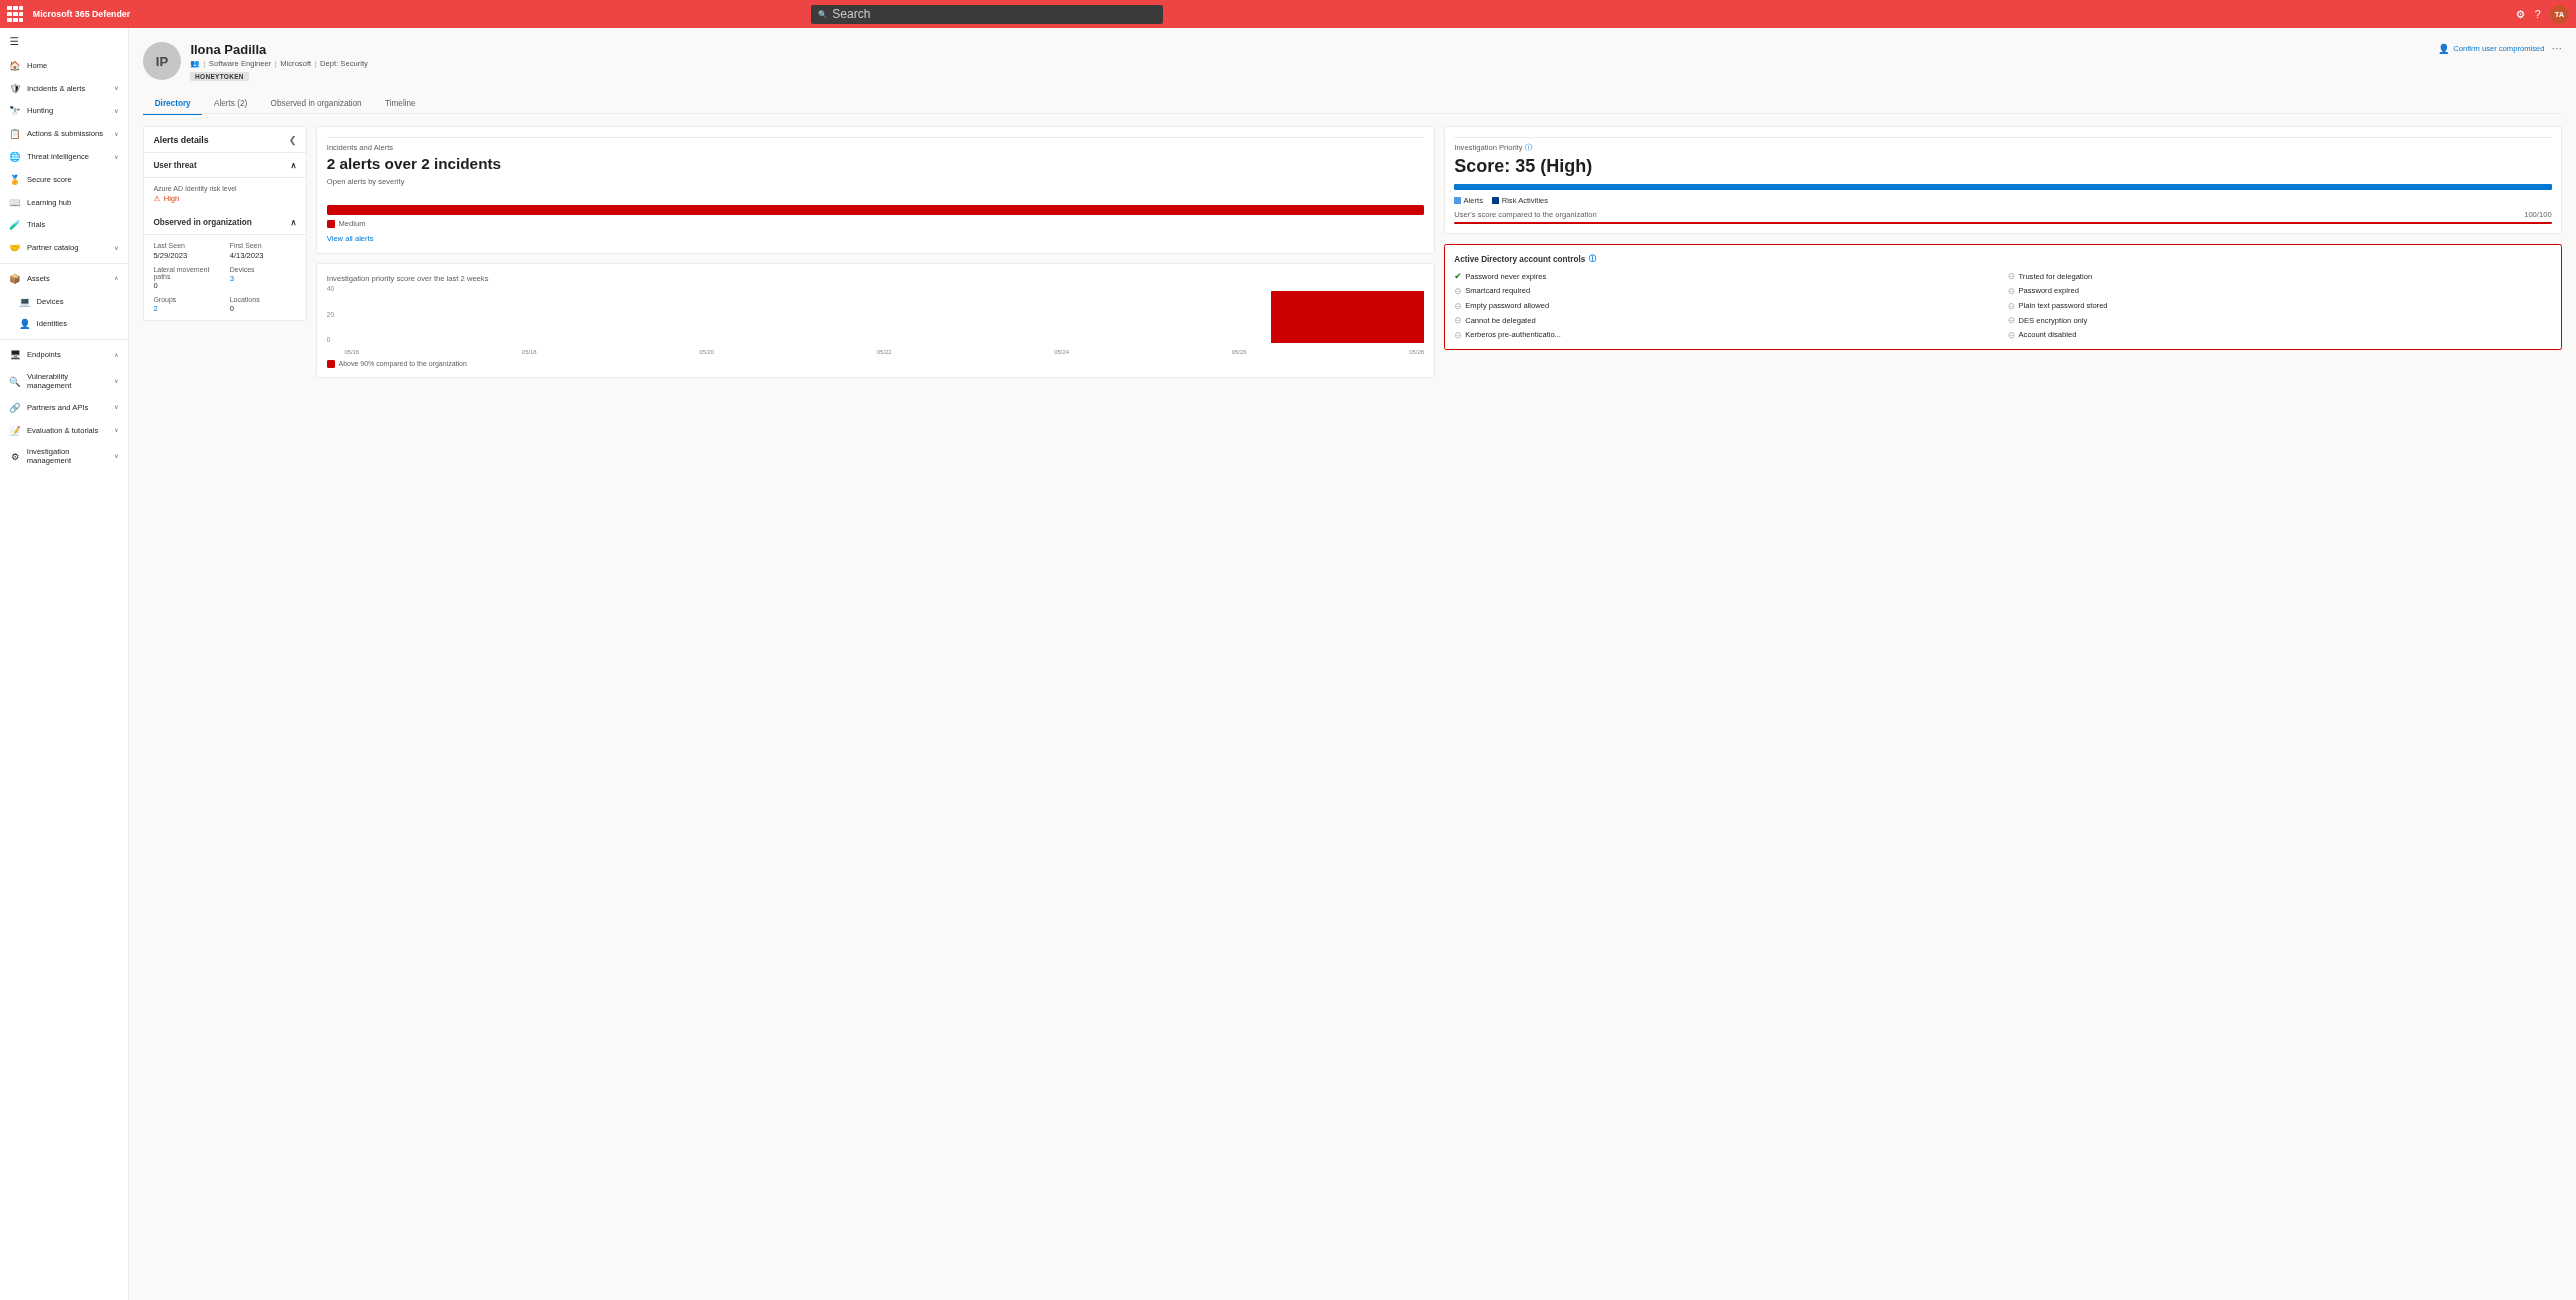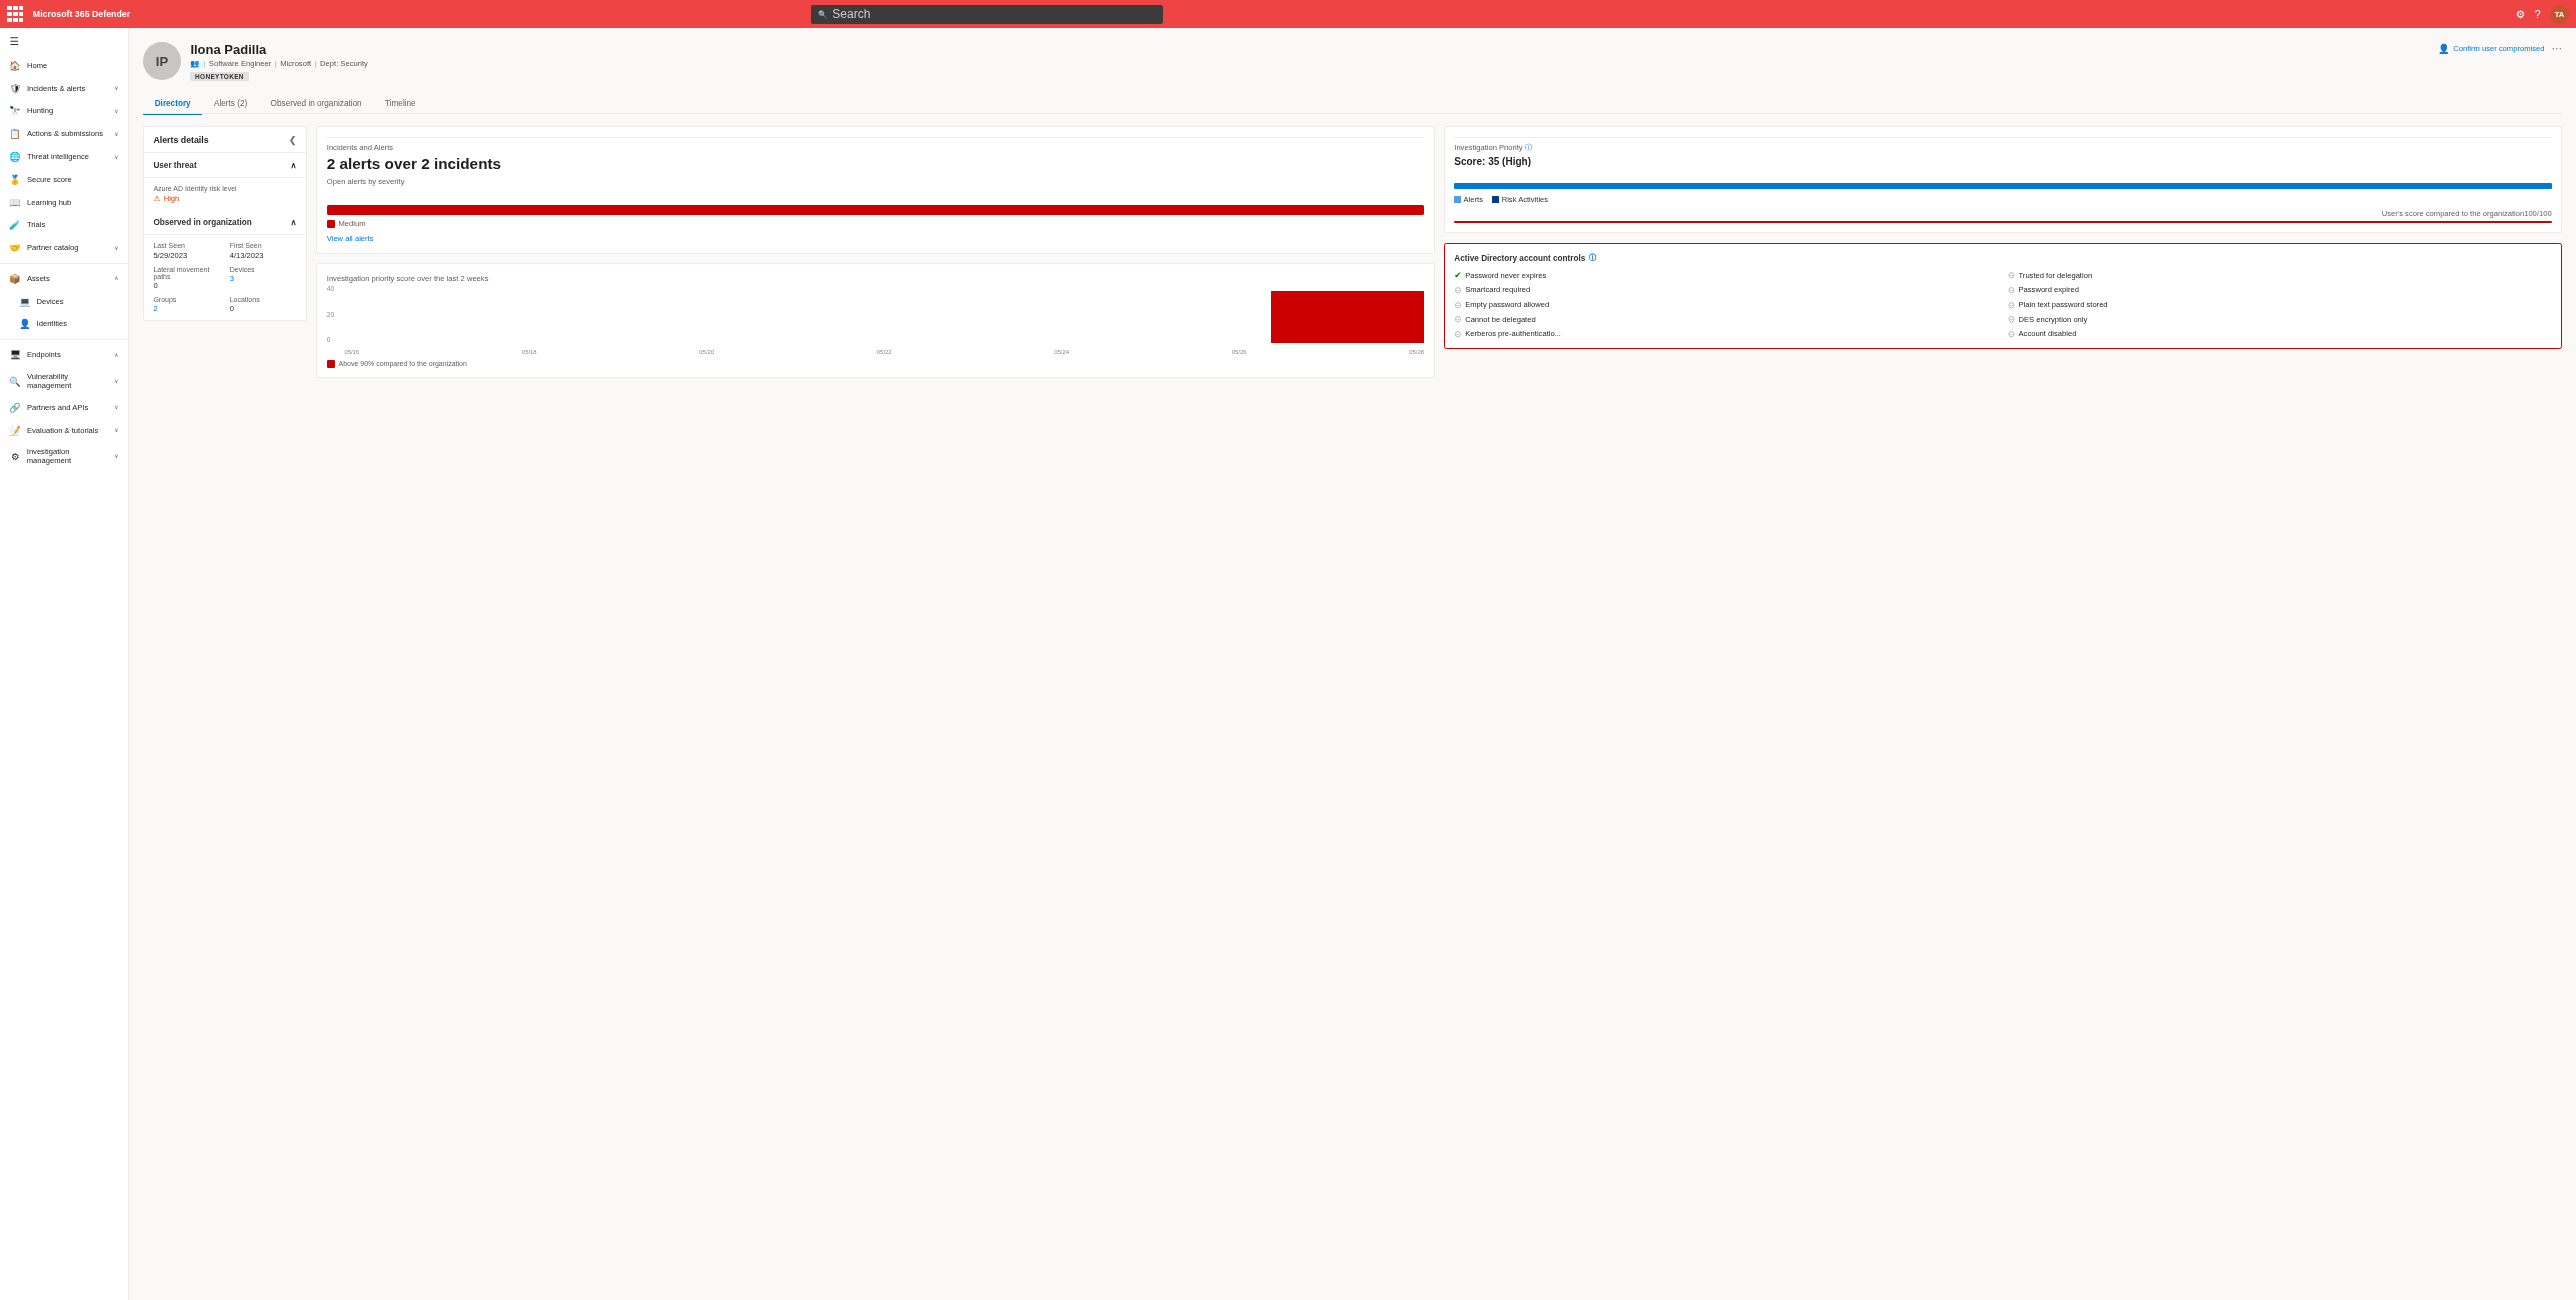--- a/index.html
+++ b/index.html
@@ -120,26 +120,26 @@
     .chart-area { position: relative; width: 100%; height: 70px; }
     .chart-yaxis { position: absolute; left: 0; top: 0; bottom: 11.7px; display: flex; flex-direction: column; justify-content: space-between; font-size: 6.5px; color: #888; width: 14px; }
     .chart-inner { position: absolute; left: 17.6px; right: 0; top: 0; bottom: 11.7px; display: flex; align-items: flex-end; gap: 1.8px; }
     .chart-bar { flex: 1; background: #c00; border-radius: 0.6px 0.6px 0 0; }
     .chart-xaxis { position: absolute; left: 17.6px; right: 0; bottom: 0; display: flex; justify-content: space-between; font-size: 5.9px; color: #888; }
     .chart-legend { display: flex; align-items: center; gap: 3.5px; font-size: 7px; color: #605e5c; margin-top: 4.7px; }
 
     
     .right-panel { display: flex; flex-direction: column; gap: 9.4px; }
     .score-section { background: #fff; border: 0.6px solid #edebe9; border-radius: 2.3px; padding: 9.4px; }
-    .score-big { font-size: 10px; font-weight: 700; color: #201f1e; margin-bottom: 16px; }
+    .score-big { font-size: 18px; font-weight: 700; color: #201f1e; margin-bottom: 7px; }
     .score-bar-track { height: 5.9px; border-radius: 1.2px; background: #0078d4; margin-bottom: 5.9px; }
     .score-legend { display: flex; gap: 9.4px; font-size: 7.6px; margin-bottom: 5.9px; }
     .score-legend-item { display: flex; align-items: center; gap: 2.3px; }
     .score-legend-box { width: 7px; height: 7px; border-radius: 0.6px; }
-    .score-compare { display: flex; justify-content: flex-end; font-size: 7.6px; color: #605e5c; margin-top: 2.3px; }
+    .score-compare { display: flex; justify-content: space-between; font-size: 7.6px; color: #605e5c; margin-top: 2.3px; }
     .score-compare-bar { height: 2.3px; background: #c00; border-radius: 1.2px; margin-top: 2.3px; }
 
     
     .ad-card {
       background: #fff; border: 1.2px solid #c00; border-radius: 2.3px; padding: 9.4px;
     }
     .ad-title { font-size: 8.2px; font-weight: 600; margin-bottom: 7px; display: flex; align-items: center; gap: 3.5px; }
     .ad-grid { display: grid; grid-template-columns: 1fr 1fr; gap: 4.7px 9.4px; }
     .ad-item { display: flex; align-items: center; gap: 3.5px; font-size: 7.6px; color: #201f1e; }
     .ad-icon-ok { color: #107c10; font-size: 8.8px; }

